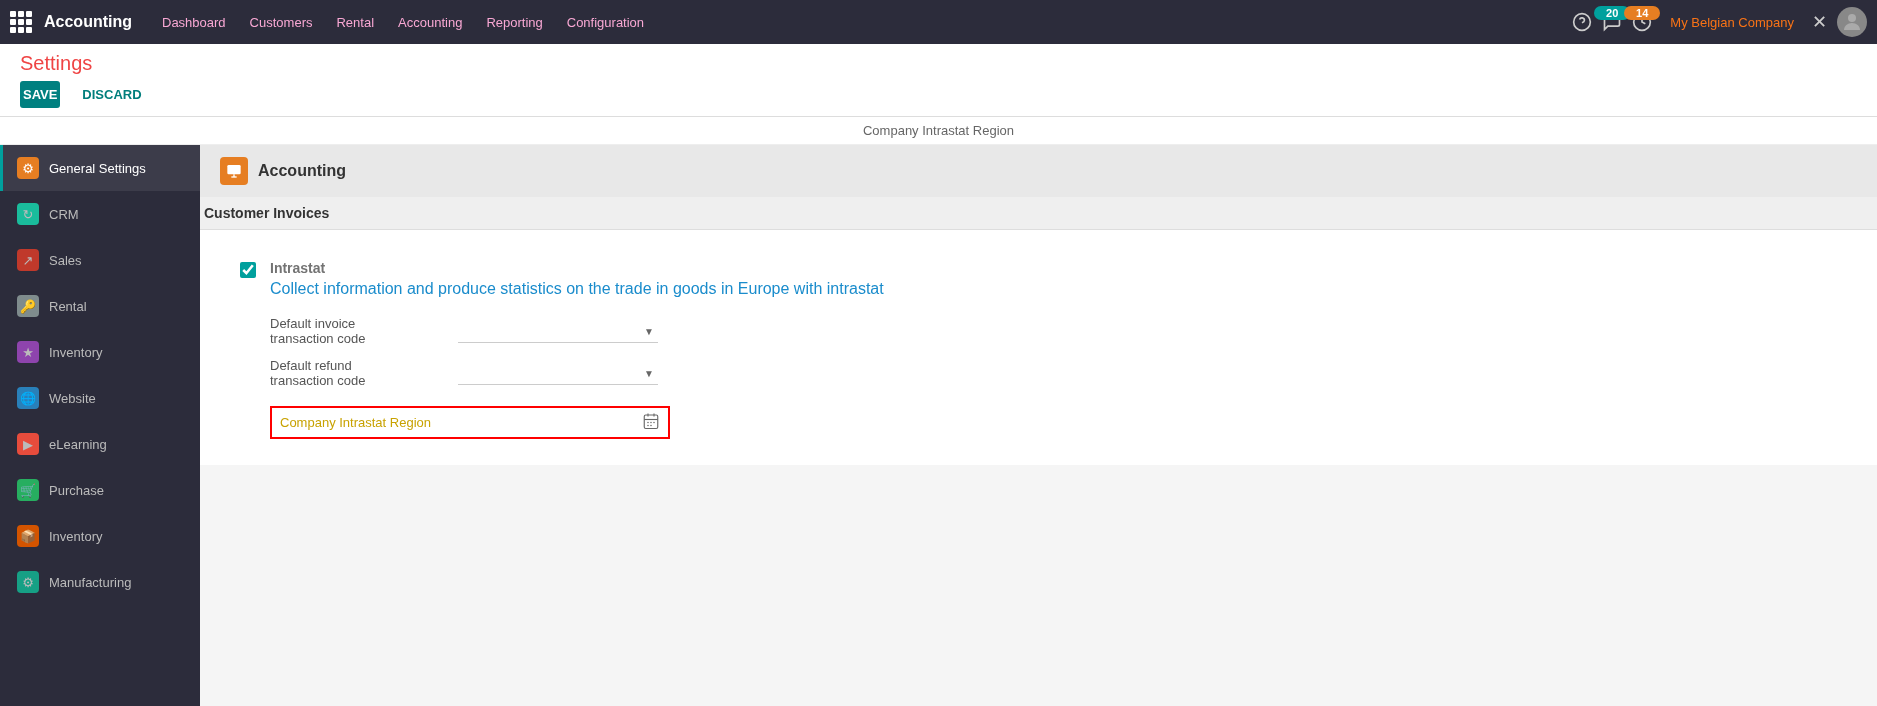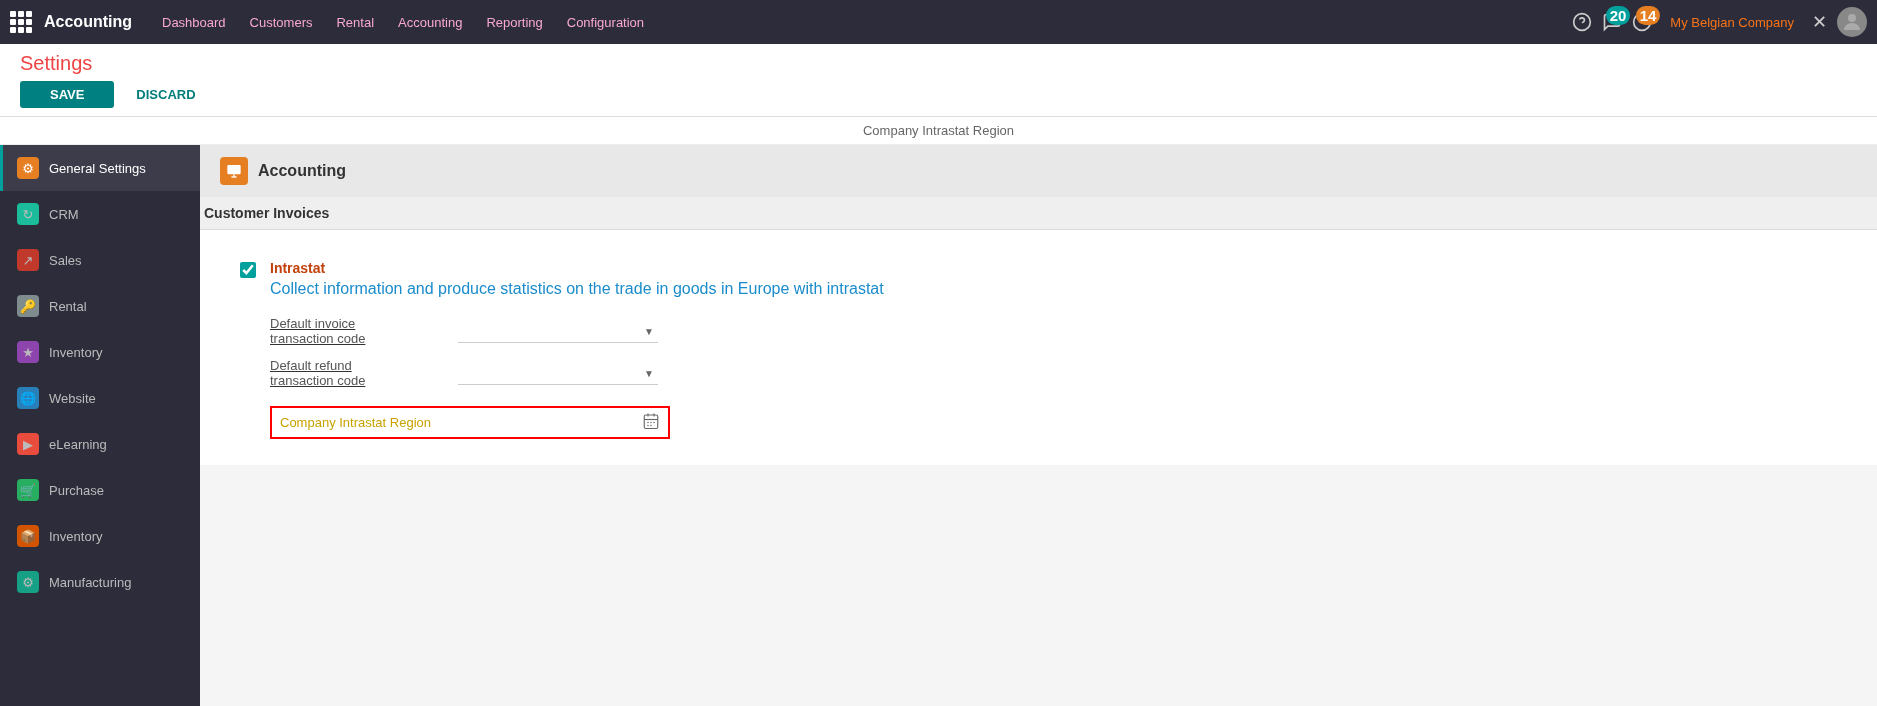--- a/index.html
+++ b/index.html
@@ -57,22 +57,22 @@
       font-size: 18px;
       display: flex;
       align-items: center;
     }
     .nav-badge {
       position: absolute;
       top: -6px; right: -8px;
       background: #00a09d;
       color: #fff;
       border-radius: 10px;
-      font-size: 15px;
-      padding: 1px 4px;
+      font-size: 11px;
+      padding: 1px 12px;
       font-weight: bold;
     }
     .nav-badge.orange { background: #e67e22; }
     .company-name {
       color: #f97316;
       font-size: 13px;
       margin: 0 8px;
     }
     .nav-settings-icon { color: #ccc; font-size: 18px; cursor: pointer; }
     .nav-avatar {
@@ -94,21 +94,21 @@
     .page-header h1 {
       font-size: 20px;
       font-weight: 400;
       color: #ef4444;
       margin-bottom: 6px;
     }
     .btn-save {
       background: #008080;
       color: #fff;
       border: none;
-      padding: 6px 30px;
+      padding: 6px 3px;
       border-radius: 3px;
       font-size: 13px;
       font-weight: 600;
       cursor: pointer;
       margin-right: 8px;
     }
     .btn-discard {
       background: transparent;
       color: #017e7c;
       border: none;
@@ -225,29 +225,28 @@
 
     .setting-checkbox {
       margin-top: 2px;
       width: 16px; height: 16px;
       accent-color: #00a09d;
       cursor: pointer;
       flex-shrink: 0;
     }
 
     .setting-info { flex: 1; }
-    .setting-title { font-size: 14px; font-weight: 600; color: #c2410c; margin-bottom: 2px; }
+    .setting-title { font-size: 14px; font-weight: 600; color: #737373; margin-bottom: 2px; }
     .setting-desc { font-size: 16px; color: #1a8ccc; line-height: 1.4; }
 
     .setting-field-row {
       display: flex;
       align-items: center;
       padding: 6px 0 6px 30px;
       gap: 28px;
-      text-decoration: underline;
     }
     .setting-field-label {
       font-size: 13px;
       color: #555;
       min-width: 160px;
     }
     .setting-select {
       border: none;
       border-bottom: 1px solid #ccc;
       background: transparent;

